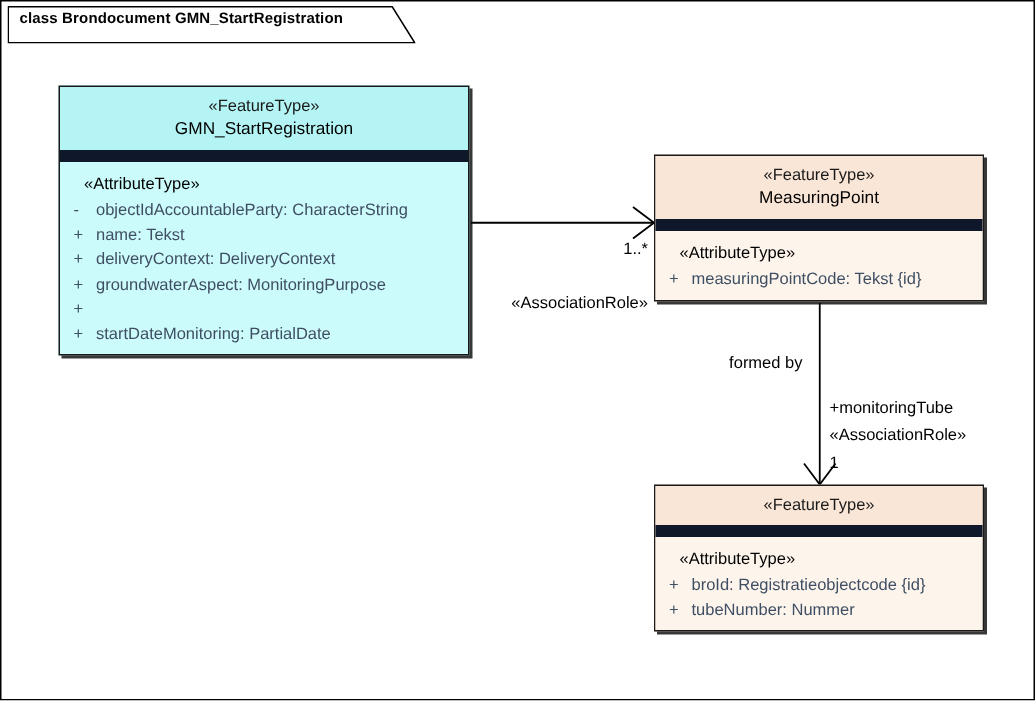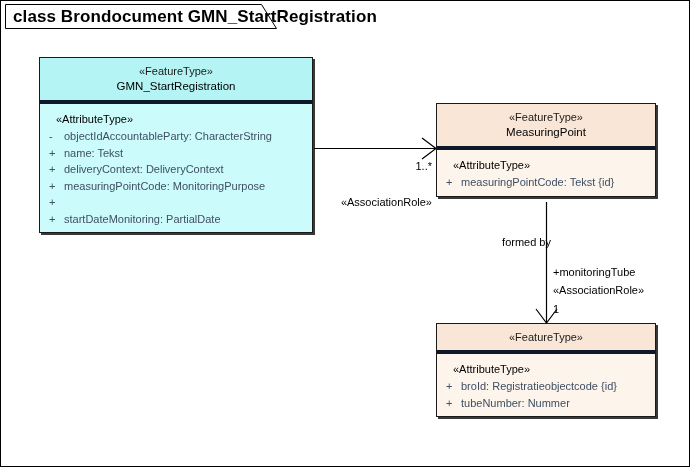--- a/index.html
+++ b/index.html
@@ -27,42 +27,42 @@
     left: 4px;
     top: 3px;
     width: 272px;
     height: 25px;
   }
   #frame-tab svg { display: block; }
   #frame-title {
     position: absolute;
     left: 12px;
     top: 6px;
-    font-size: 17px;
+    font-size: 10px;
     font-weight: bold;
     color: #000000;
     white-space: nowrap;
     letter-spacing: 0.1px;
   }
 
   
   .uml-class {
     position: absolute;
     box-sizing: border-box;
     border: 1px solid #1a1a1a;
     box-shadow: 2px 2px 0 0 rgba(0,0,0,0.78);
   }
   .uml-class.cyan   { background: #b4f4f4; }
   .uml-class.peach  { background: #fae6d7; }
 
   .uml-head {
     box-sizing: border-box;
     padding: 6px 4px 6px 4px;
     text-align: center;
-    border-bottom: 4px solid #0f172a;
+    border-bottom: 8px solid #0f172a;
   }
   .cyan .uml-head  { background: #b4f4f4; }
   .peach .uml-head { background: #fae6d7; }
 
   .stereo-head {
     font-size: 11px;
     color: #1a1a1a;
     line-height: 14px;
   }
   .class-name {
@@ -158,21 +158,21 @@
       <div class="attr-row">
         <span class="attr-vis">+</span>
         <span class="attr-text">name: Tekst</span>
       </div>
       <div class="attr-row">
         <span class="attr-vis">+</span>
         <span class="attr-text">deliveryContext: DeliveryContext</span>
       </div>
       <div class="attr-row">
         <span class="attr-vis">+</span>
-        <span class="attr-text">measuringPointCode: MonitoringPurpose</span>
+        <span class="attr-text">groundwaterAspect: MonitoringPurpose</span>
       </div>
       <div class="attr-row">
         <span class="attr-vis">+</span>
       </div>
       <div class="attr-row">
         <span class="attr-vis">+</span>
         <span class="attr-text">startDateMonitoring: PartialDate</span>
       </div>
     </div>
   </div>
@@ -204,18 +204,18 @@
       <div class="attr-row">
         <span class="attr-vis">+</span>
         <span class="attr-text">tubeNumber: Nummer</span>
       </div>
     </div>
   </div>
 
   <div class="conn-label lbl-right" style="left:268px; top:158px; width:163px;">1..*</div>
   <div class="conn-label lbl-right" style="left:258px; top:194px; width:173px;">«AssociationRole»</div>
 
-  <div class="conn-label lbl-right" style="left:435px; top:234px; width:115px;">formed by</div>
+  <div class="conn-label lbl-right" style="left:419px; top:234px; width:115px;">formed by</div>
   <div class="conn-label" style="left:552px; top:264px;">+monitoringTube</div>
   <div class="conn-label" style="left:552px; top:282px;">«AssociationRole»</div>
   <div class="conn-label" style="left:552px; top:301px;">1</div>
 
 </div>
 
 </body></html>

